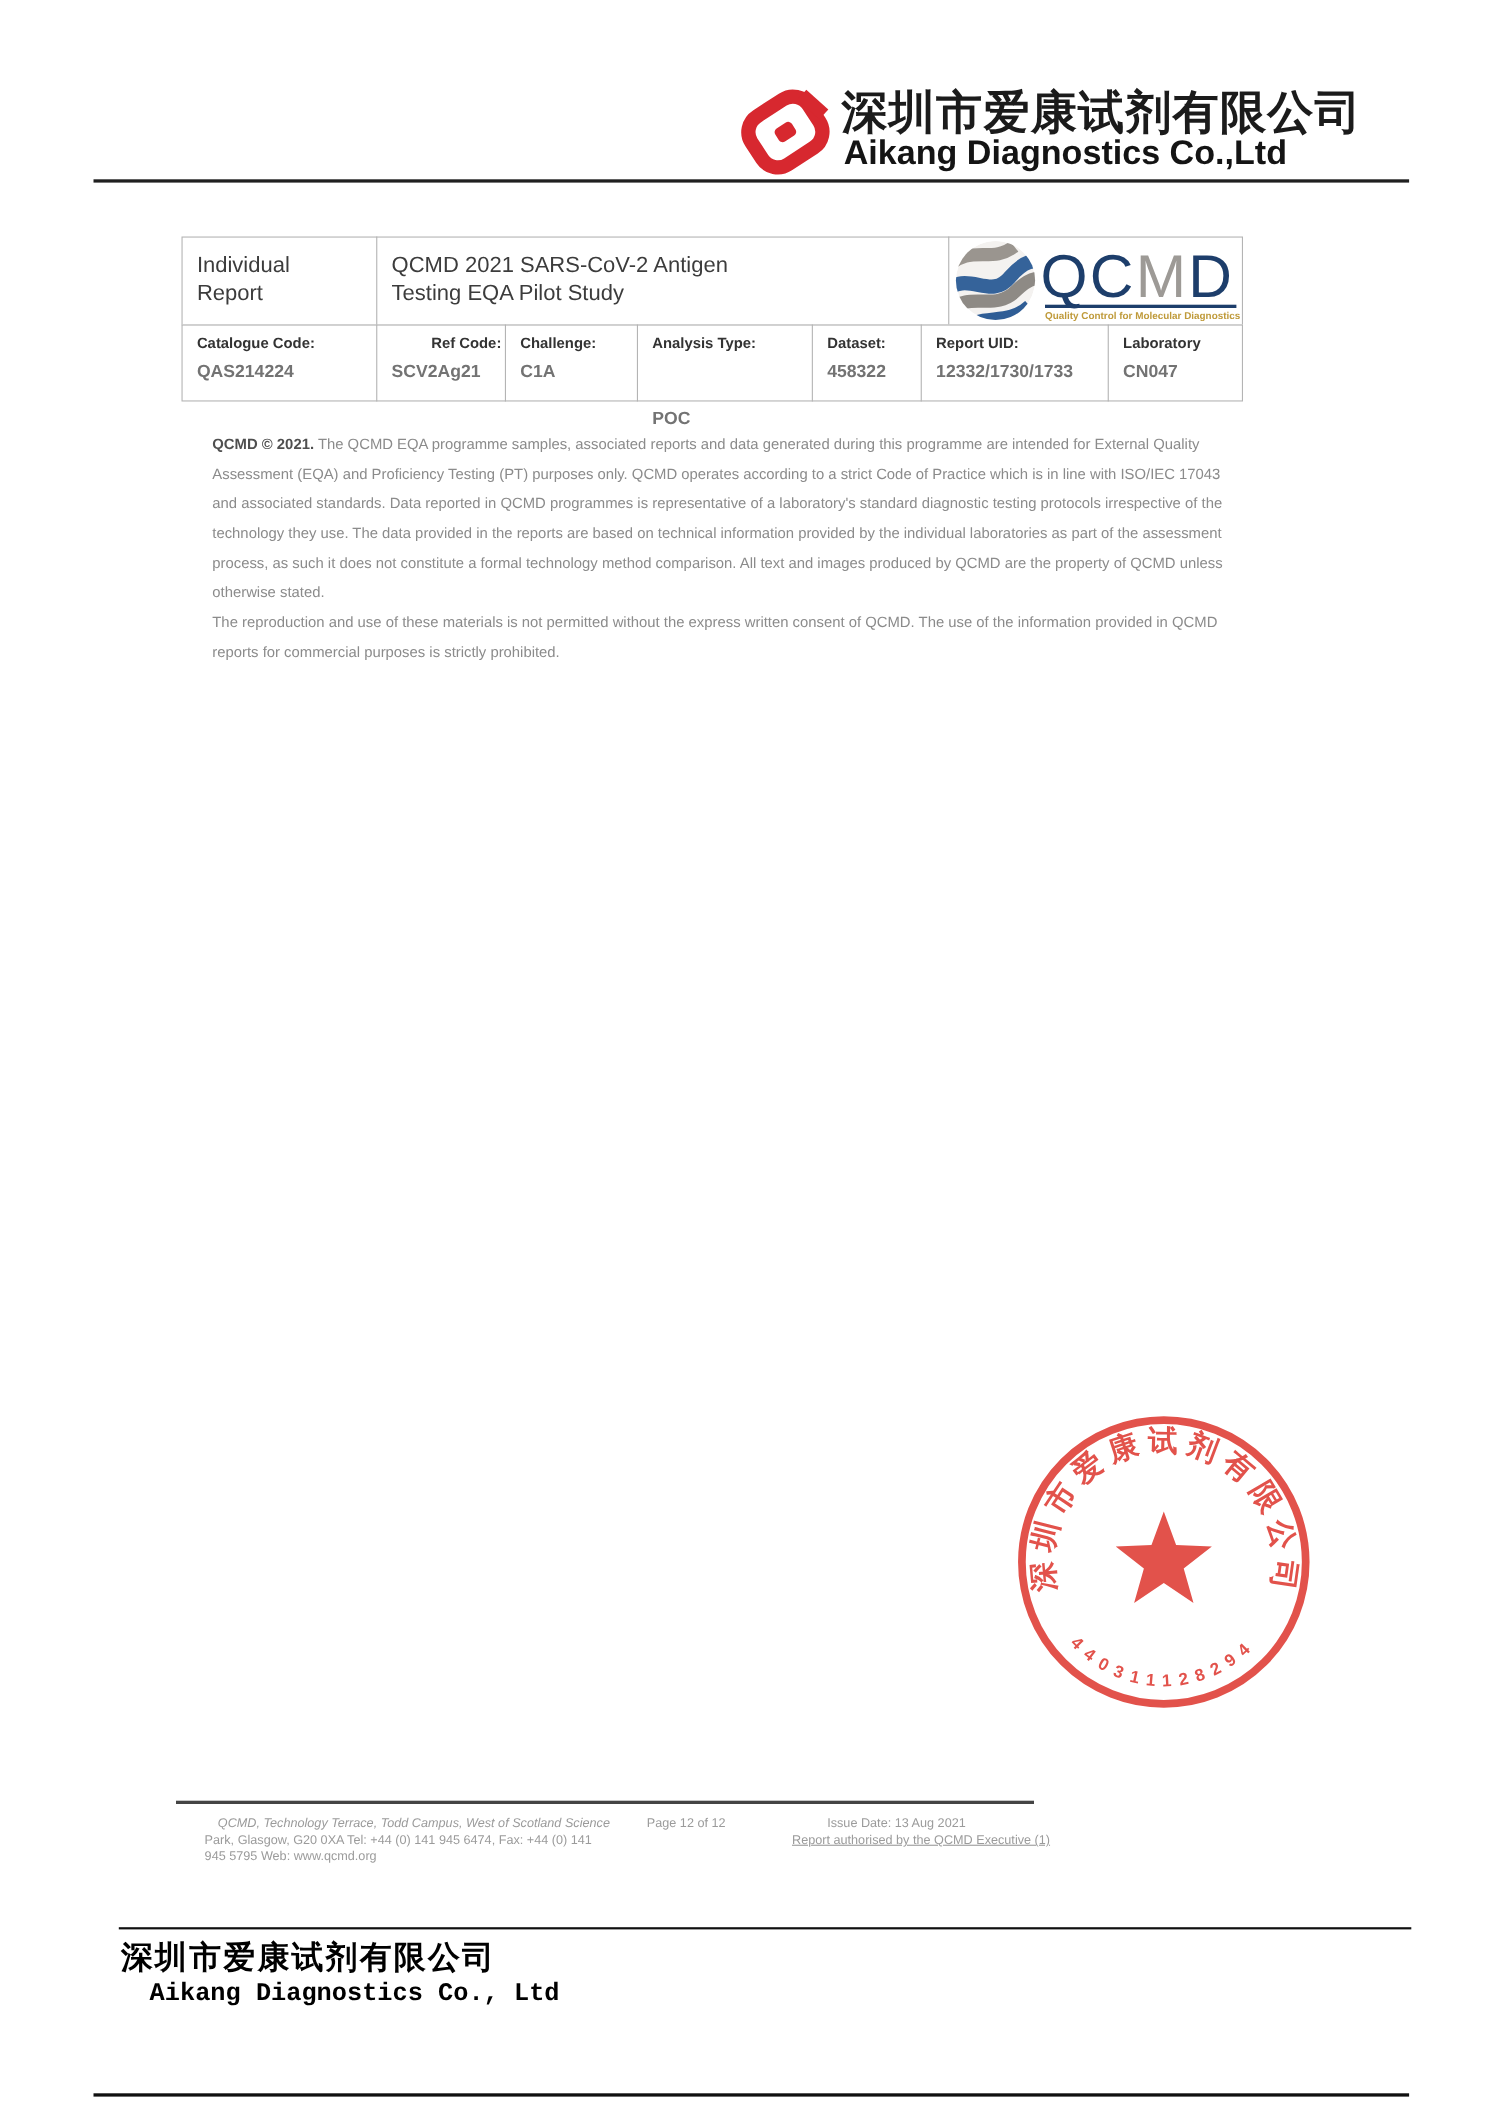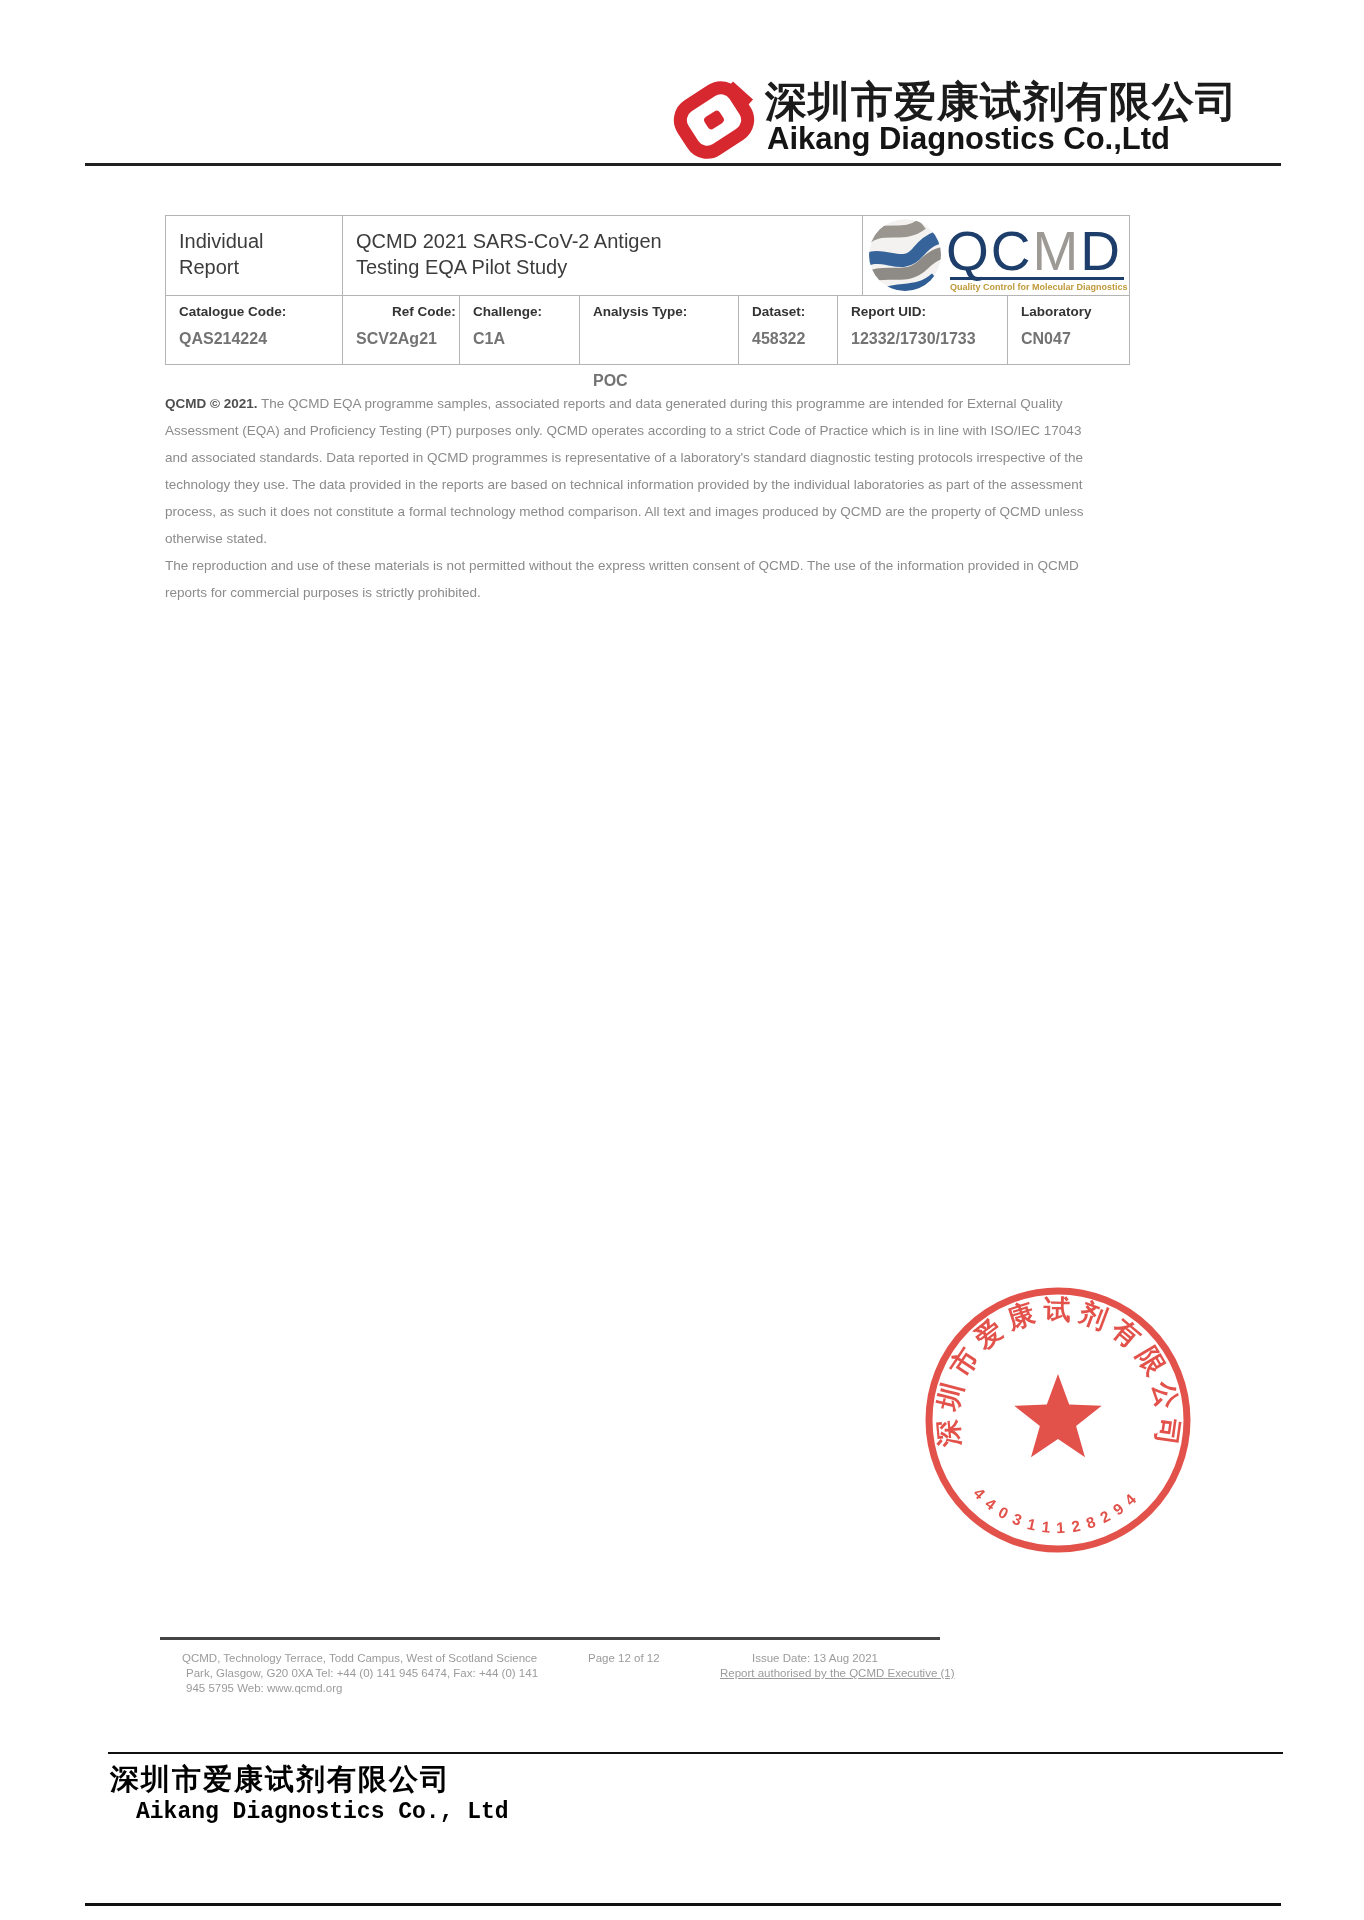--- a/index.html
+++ b/index.html
@@ -16,21 +16,21 @@
   .vline{width:1px;background:#b4b4b4;}
   .cell-title{font-size:20px;font-weight:400;color:#3c3c3c;line-height:26px;}
   .f-label{font-size:13.5px;font-weight:700;color:#333333;white-space:nowrap;}
   .f-value{font-size:16px;color:#737373;white-space:nowrap;font-weight:bold;}
   
   .qcmd-word{left:946px;top:219px;font-size:55px;font-weight:400;letter-spacing:2px;color:#1d3e6b;white-space:nowrap;}
   .qcmd-word .silver{color:#9d9a96;}
   .qcmd-underline{left:950px;top:277px;width:174px;height:3px;background:#1d3e6b;}
   .qcmd-tagline{left:950px;top:282px;width:176px;font-size:9px;font-weight:700;color:#bf9a3a;white-space:nowrap;}
   
-  .disc-line{font-size:13.5px;color:#8b8b8b;line-height:27px;white-space:nowrap;}
+  .disc-line{font-size:13.5px;color:#8b8b8b;line-height:27px;white-space:nowrap;margin-left:28px;}
   .disc-lead{font-weight:700;color:#4f4f4f;}
   
   .footer-rule{left:160px;top:1637px;width:780px;height:3px;background:#454545;}
   .foot-text{font-size:11.5px;color:#9b9b9b;line-height:15px;white-space:nowrap;}
   
   .bottom-rule{left:108px;top:1752px;width:1175px;height:2px;background:#101010;}
   .bottom-cn{left:110px;top:1760px;font-size:29px;font-weight:700;color:#000;letter-spacing:2px;font-family:"Liberation Serif",serif;white-space:nowrap;}
   .bottom-en{left:112px;top:1799px;font-size:23px;font-weight:600;color:#000;font-family:"Liberation Mono",monospace;white-space:nowrap;margin-left:24px;}
   .page-edge-rule{left:85px;top:1903px;width:1196px;height:3px;background:#101010;}
   .stamp{left:918px;top:1280px;opacity:.93;}
@@ -115,21 +115,21 @@
   <text font-size="27" font-weight="700" letter-spacing="7" fill="#e0453e" font-family="Liberation Serif, serif">
     <textPath href="#arcTop" startOffset="4">深圳市爱康试剂有限公司</textPath>
   </text>
   <text font-size="15.5" font-weight="700" letter-spacing="7.5" fill="#e0453e">
     <textPath href="#arcBot" startOffset="4">4403111282944</textPath>
   </text>
   <polygon fill="#e0453e" points="140,94 151.2,124.6 183.7,125.8 158.1,145.9 167,177.2 140,159 113,177.2 121.9,145.9 96.3,125.8 128.8,124.6"></polygon>
 </svg>
 
 <div class="abs footer-rule"></div>
-<div class="abs foot-text" style="left:182px;top:1651px;">QCMD, Technology Terrace, Todd Campus, West of Scotland Science</div>
+<div class="abs foot-text" style="left:198px;top:1651px;font-style:italic;">QCMD, Technology Terrace, Todd Campus, West of Scotland Science</div>
 <div class="abs foot-text" style="left:186px;top:1666px;">Park, Glasgow, G20 0XA Tel: +44 (0) 141 945 6474, Fax: +44 (0) 141</div>
 <div class="abs foot-text" style="left:186px;top:1681px;">945 5795 Web: www.qcmd.org</div>
 <div class="abs foot-text" style="left:588px;top:1651px;">Page 12 of 12</div>
 <div class="abs foot-text" style="left:752px;top:1651px;">Issue Date: 13 Aug 2021</div>
 <div class="abs foot-text" style="left:720px;top:1666px;text-decoration:underline;">Report authorised by the QCMD Executive (1)</div>
 
 <div class="abs bottom-rule"></div>
 <div class="abs bottom-cn">深圳市爱康试剂有限公司</div>
 <div class="abs bottom-en">Aikang Diagnostics Co., Ltd</div>
 <div class="abs page-edge-rule"></div>

